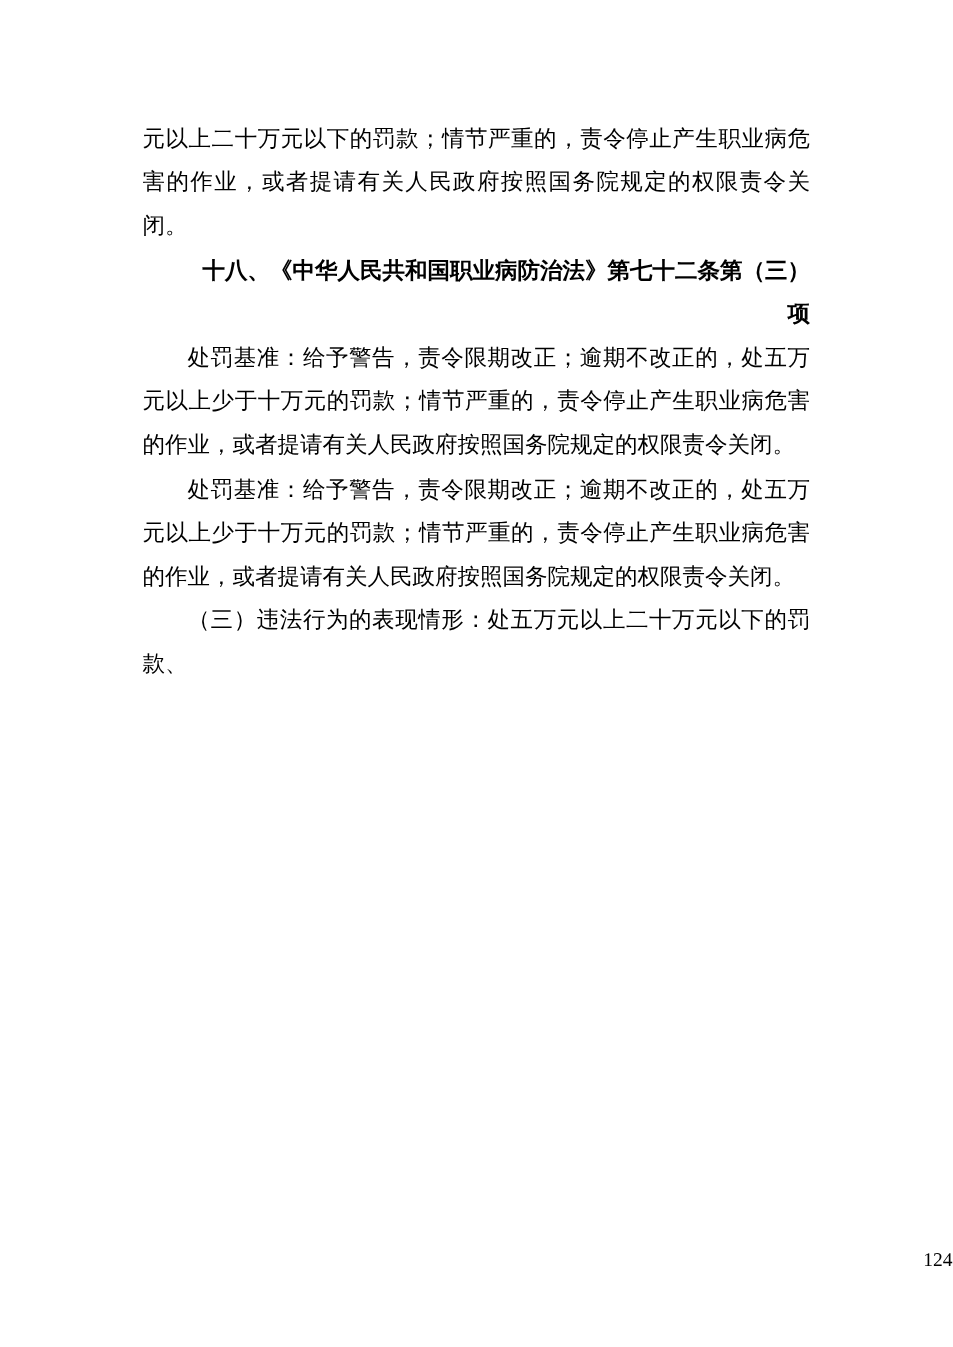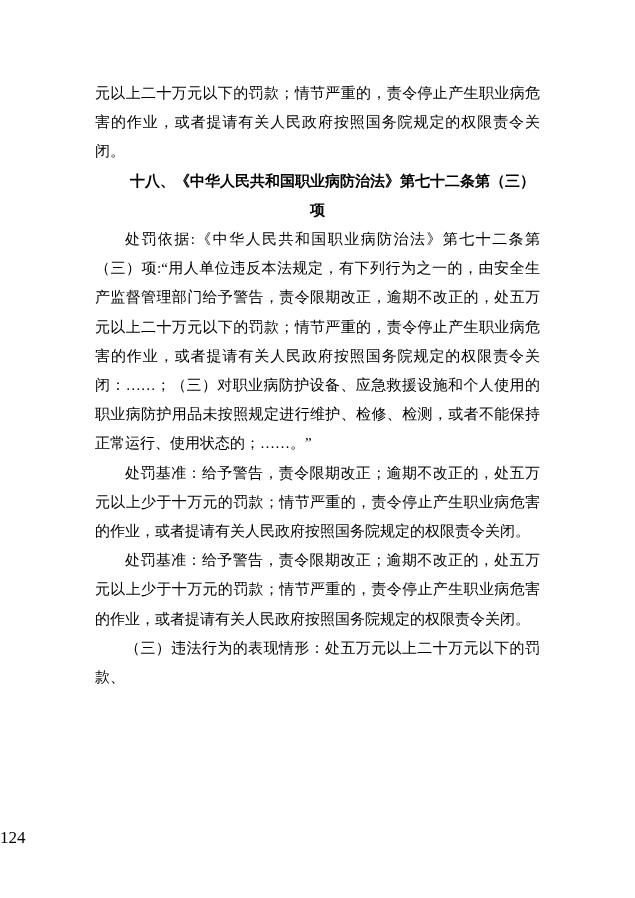--- a/index.html
+++ b/index.html
@@ -22,49 +22,49 @@
     top: 79px;
     left: 95px;
     width: 445px;
   }
   .para {
     font-size: 15px;
     line-height: 29.2px;
     text-align: justify;
     text-justify: inter-character;
     color: #000000;
+    font-family: Liberation Mono, monospace;
   }
   .para.indent {
     text-indent: 2em;
   }
   .para.noindent {
     text-indent: 0;
   }
   .para.heading {
     font-weight: bold;
-    text-align: center;
+    text-align: right;
     text-indent: 2em;
   }
   .page-number {
     position: absolute;
     bottom: 50px;
     left: 0;
     right: 0;
-    text-align: left;
-    font-size: 17px;
+    text-align: right;
+    font-size: 13px;
     color: #000000;
     font-family: "Liberation Serif", "DejaVu Serif", serif;
   }
 </style>
 </head>
 <body>
 
 <div class="page">
   <div class="doc-content" id="doc-content">
       <p class="para noindent">元以上二十万元以下的罚款；情节严重的，责令停止产生职业病危害的作业，或者提请有关人民政府按照国务院规定的权限责令关闭。</p>
       <p class="para heading">十八、《中华人民共和国职业病防治法》第七十二条第（三）项</p>
-      <p class="para indent">处罚依据:《中华人民共和国职业病防治法》第七十二条第（三）项:“用人单位违反本法规定，有下列行为之一的，由安全生产监督管理部门给予警告，责令限期改正，逾期不改正的，处五万元以上二十万元以下的罚款；情节严重的，责令停止产生职业病危害的作业，或者提请有关人民政府按照国务院规定的权限责令关闭：……；（三）对职业病防护设备、应急救援设施和个人使用的职业病防护用品未按照规定进行维护、检修、检测，或者不能保持正常运行、使用状态的；……。”</p>
       <p class="para indent">处罚基准：给予警告，责令限期改正；逾期不改正的，处五万元以上少于十万元的罚款；情节严重的，责令停止产生职业病危害的作业，或者提请有关人民政府按照国务院规定的权限责令关闭。</p>
       <p class="para indent">处罚基准：给予警告，责令限期改正；逾期不改正的，处五万元以上少于十万元的罚款；情节严重的，责令停止产生职业病危害的作业，或者提请有关人民政府按照国务院规定的权限责令关闭。</p>
       <p class="para indent">（三）违法行为的表现情形：处五万元以上二十万元以下的罚款、</p>
     </div>
   <div class="page-number">124</div>
 </div>
 
 </body></html>

